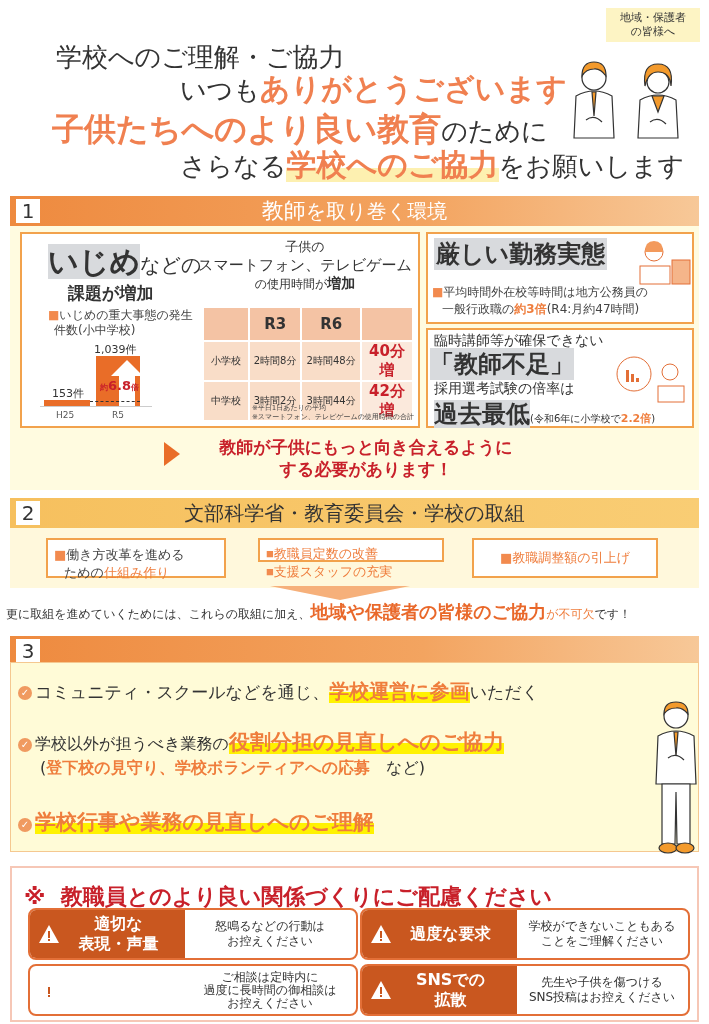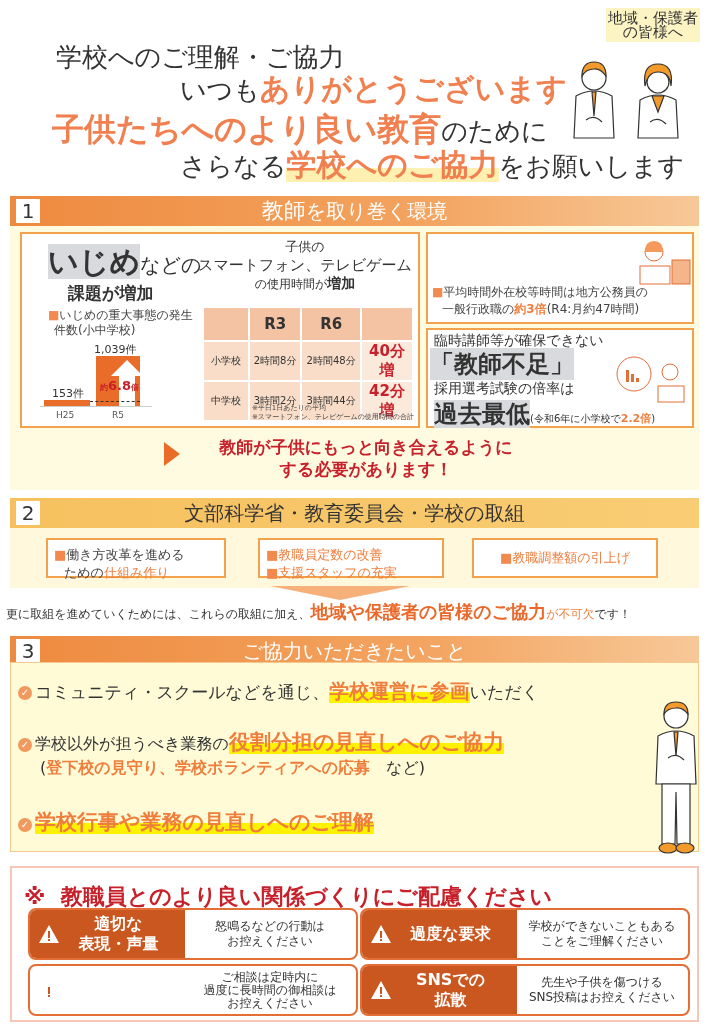--- a/index.html
+++ b/index.html
@@ -1,20 +1,20 @@
 <!DOCTYPE html>
 <html><head>
 <meta charset="utf-8">
 <style>
   * { box-sizing: border-box; margin: 0; padding: 0; }
   body { width: 709px; height: 1024px; background: #ffffff; font-family: "DejaVu Sans", "Liberation Sans", sans-serif; color: #333; position: relative; overflow: hidden; }
   .abs { position: absolute; }
   .orange { color: #ef7d3c; }
   
-  .audience { left: 606px; top: 8px; width: 94px; height: 34px; background: #fdf4c4; font-size: 15px; line-height: 14px; text-align: center; padding-top: 3px; color: #333; }
+  .audience { left: 606px; top: 8px; width: 94px; height: 34px; background: #fdf4c4; font-size: 11px; line-height: 14px; text-align: center; padding-top: 3px; color: #333; }
   .hl { font-size: 26px; line-height: 34px; white-space: nowrap; color: #333; }
   .hl .big { color: #f08050; font-size: 30px; font-weight: bold; }
   .hl .bigger { color: #f08050; font-size: 32px; font-weight: bold; }
   .yellowbg { background: linear-gradient(transparent 60%, #fdf0b0 60%); }
   
   .secbar { left: 10px; width: 689px; height: 30px; background: linear-gradient(90deg, #ee8a3f, #f3a460 60%, #f7c898); }
   .secbar.s2 { background: linear-gradient(90deg, #f6c05e, #f9cd74); }
   .secbar.s3 { background: linear-gradient(90deg, #ee8a3f, #f3a460 60%, #f7c898); }
   .secnum { position: absolute; left: 6px; top: 3px; width: 24px; height: 24px; background: #fff; color: #333; font-size: 20px; line-height: 24px; text-align: center; }
   .sectitle { position: absolute; left: 0; right: 0; top: 2px; text-align: center; color: #fff; font-size: 20px; line-height: 26px; }
@@ -134,20 +134,21 @@
     </tr>
   </tbody>
     </table>
   <div class="abs" style="left:230px; top:170px; font-size:7px; line-height:9px; color:#444;">
     <div>※平日1日あたりの平均</div>
     <div>※スマートフォン、テレビゲームの使用時間の合計</div>
   </div>
 </div>
 
 <div class="abs box" style="left:426px; top:232px; width:268px; height:92px;">
+  <div class="abs" style="left:6px; top:4px; font-size:24px; font-weight:bold; background:#d8dadd; padding:0 2px;">厳しい勤務実態</div>
   <svg class="abs" style="left:204px; top:4px;" width="60" height="50">
     <circle cx="22" cy="14" r="9" fill="#fff" stroke="#e36f37"></circle>
       <path d="M13 14 Q13 3 22 3 Q31 3 31 14" fill="#f39a5c"></path>
     <rect x="8" y="28" width="30" height="18" fill="#fff" stroke="#e36f37"></rect>
       <rect x="40" y="22" width="18" height="24" fill="#f5b58a" stroke="#e36f37"></rect>
   </svg>
   <div class="abs" style="left:4px; top:50px; font-size:12px; line-height:17px; color:#444;">
     <div><span class="sq">■</span><span>平均時間外在校等時間は地方公務員の</span></div>
     <div style="padding-left:10px"><span>一般行政職の</span><span class="orange" style="font-weight:bold">約3倍</span><span>(R4:月約47時間)</span></div>
   </div>
@@ -180,38 +181,37 @@
 
 <div class="abs secbar s2" style="top:498px;">
   <div class="secnum">2</div>
   <div class="sectitle">文部科学省・教育委員会・学校の取組</div>
 </div>
 <div class="abs sec2bg"></div>
 <div class="abs box2" style="left:46px; top:538px; width:180px; height:40px;">
   <div><span class="sq">■</span><span>働き方改革を進める</span></div>
   <div style="padding-left:10px"><span>ための</span><span class="orange">仕組み作り</span></div>
 </div>
-<div class="abs box2" style="left:258px; top:538px; width:186px; height:40px; color:#ef7d3c;">
+<div class="abs box2" style="left:258px; top:538px; width:186px; height:24px; color:#ef7d3c;font-family:Liberation Mono, monospace;">
   <div><span class="sq">■</span><span>教職員定数の改善</span></div>
   <div><span class="sq">■</span><span>支援スタッフの充実</span></div>
 </div>
 <div class="abs box2" style="left:472px; top:538px; width:186px; height:40px; display:flex; align-items:center; justify-content:center; color:#ef7d3c;">
   <span class="sq">■</span>
     <span>教職調整額の引上げ</span>
 </div>
 <svg class="abs" style="left:270px; top:586px;" width="140" height="14">
     <path d="M0 0 L140 0 L70 14 Z" fill="#f6b07a"></path>
   </svg>
 <div class="abs" style="left:6px; top:600px; width:700px; white-space:nowrap; font-size:12px; color:#333;">
   <span>更に取組を進めていくためには、これらの取組に加え、</span><span style="font-size:18px; font-weight:bold; color:#e9682a;">地域や保護者の皆様のご協力</span><span class="orange">が</span><span class="orange">不可欠</span><span>です！</span>
 </div>
 
 <div class="abs secbar s3" style="top:636px;">
   <div class="secnum">3</div>
-  <div class="sectitle">ご協力いただきたいこと</div>
 </div>
 <div class="abs sec3bg"></div>
 <div class="abs" style="left:18px; top:678px; font-size:17px; white-space:nowrap;">
   <span class="check">✓</span><span>コミュニティ・スクールなどを通じ、</span><span class="ybar orange" style="font-size:20px; font-weight:bold;">学校運営に参画</span><span>いただく</span>
 </div>
 <div class="abs" style="left:18px; top:728px; font-size:16px; white-space:nowrap;">
   <span class="check">✓</span><span>学校以外が担うべき業務の</span><span class="ybar orange" style="font-size:21px; font-weight:bold;">役割分担の見直しへのご協力</span>
 </div>
 <div class="abs" style="left:40px; top:758px; font-size:16px; white-space:nowrap;">
   <span>(</span><span class="orange" style="font-weight:bold">登下校の見守り、学校ボランティアへの応募</span><span>　など)</span>

